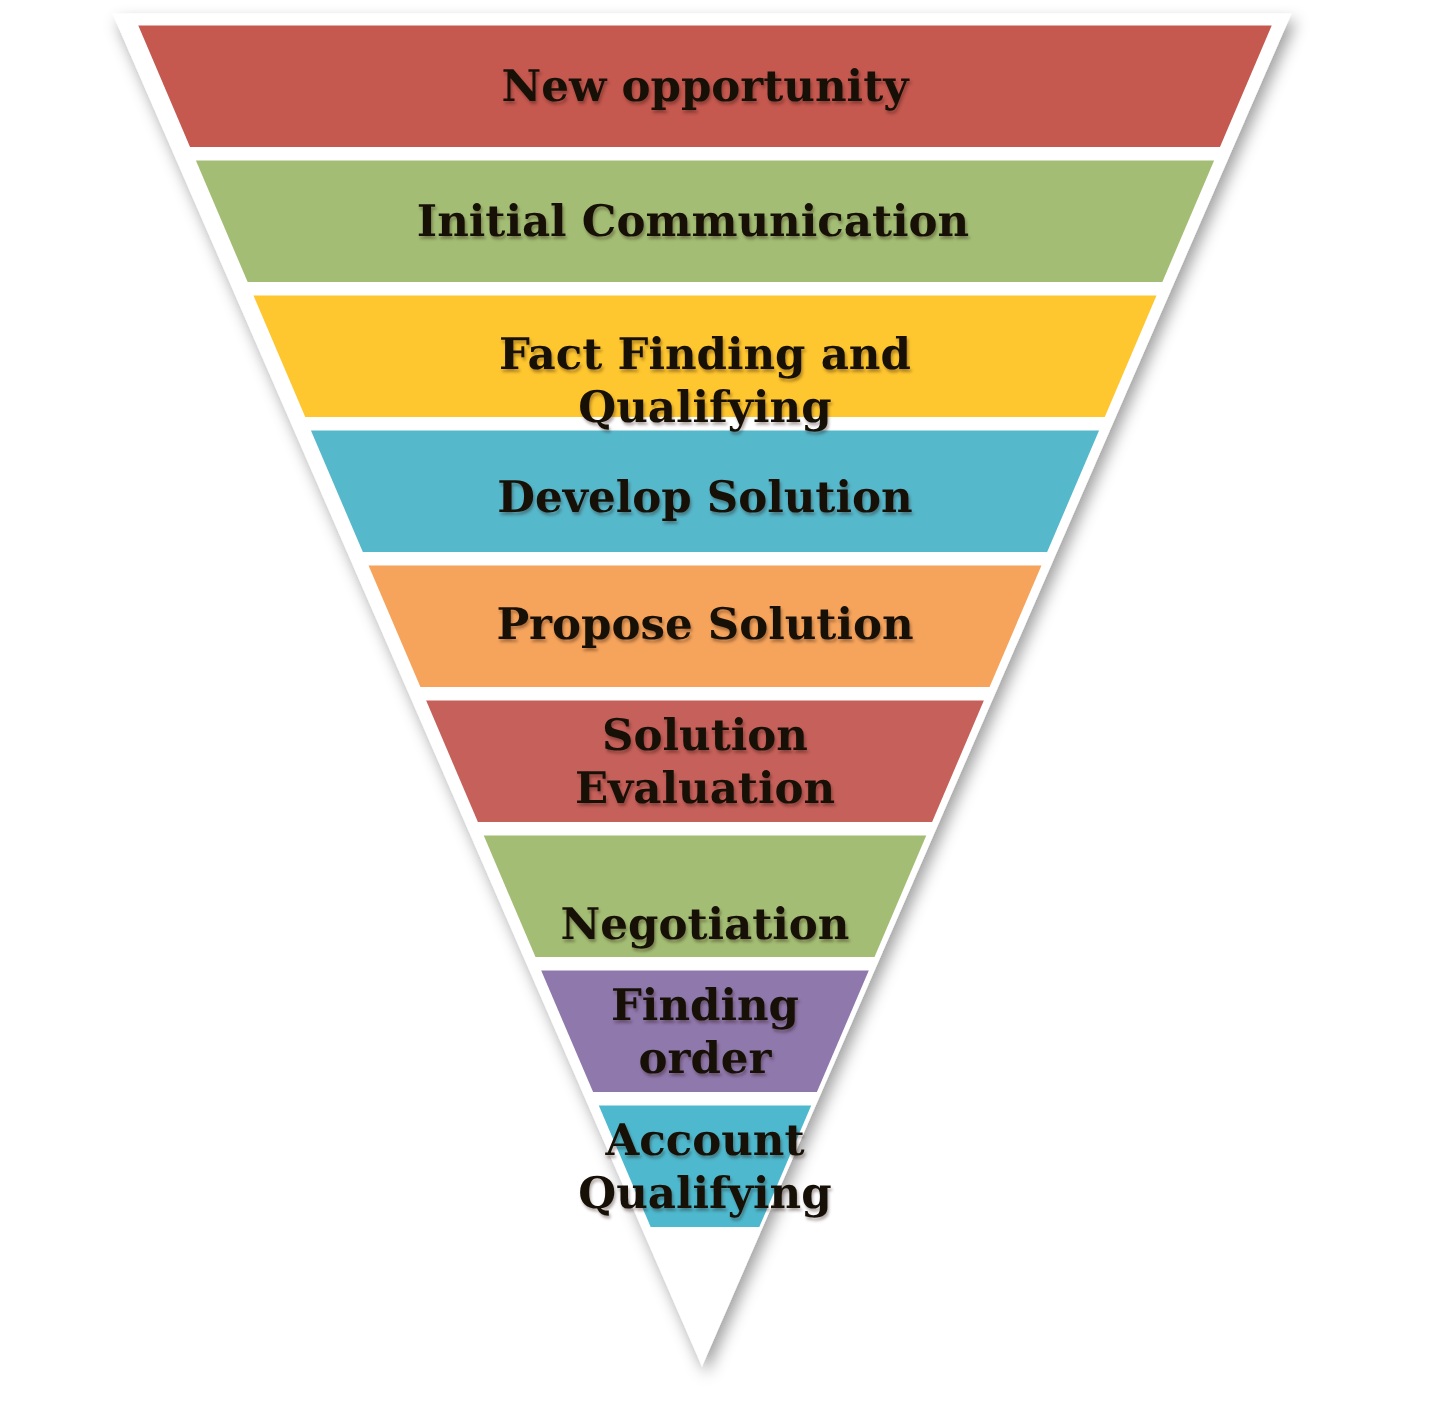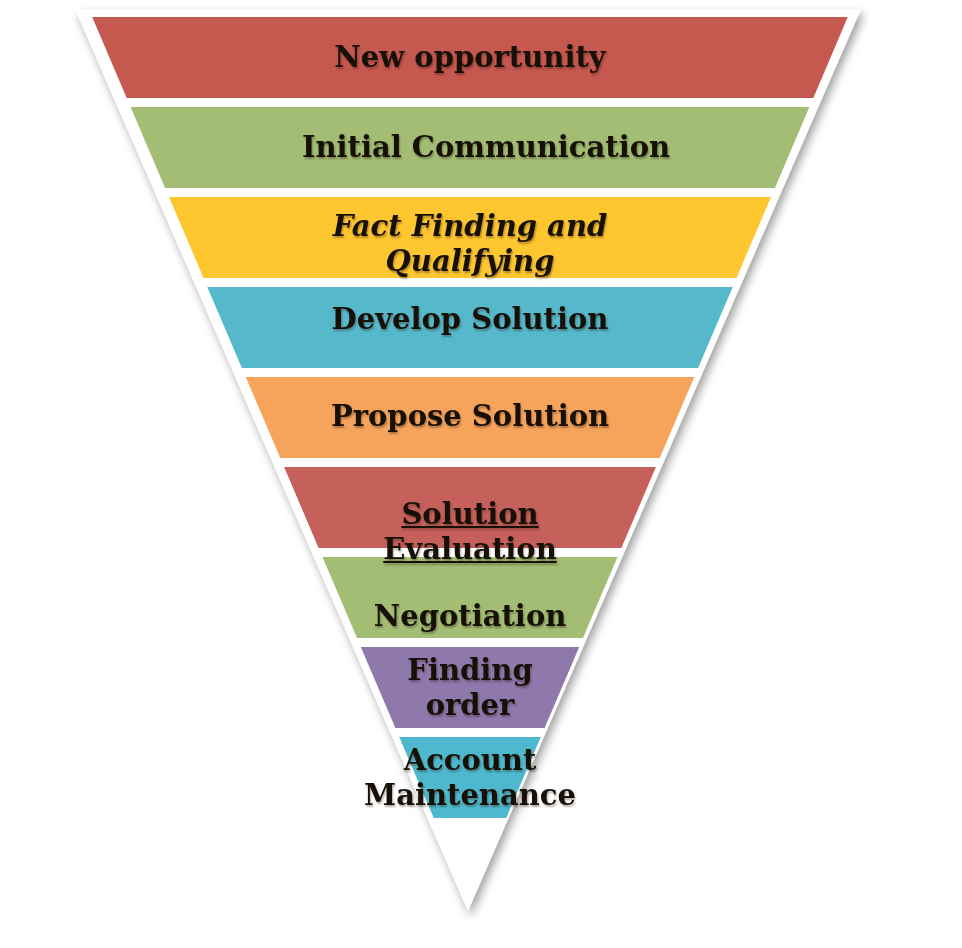--- a/index.html
+++ b/index.html
@@ -53,26 +53,26 @@
         <polygon points="207.3,287 732.7,287 698.1,368 241.9,368" fill="#56b8cb"></polygon>
         <polygon points="245.7,377 694.3,377 659.7,458 280.3,458" fill="#f6a45c"></polygon>
         <polygon points="284.1,467 655.9,467 621.4,548 318.6,548" fill="#c6605a"></polygon>
         <polygon points="322.5,557 617.5,557 583.0,638 357.0,638" fill="#a3be74"></polygon>
         <polygon points="360.8,647 579.2,647 544.6,728 395.4,728" fill="#8f78ac"></polygon>
         <polygon points="399.2,737 540.8,737 506.2,818 433.8,818" fill="#4eb9ce"></polygon>
       </g>
   </svg>
   <div id="stage-labels">
       <div class="stage-label" style="left: 140px; width: 660px; top: 17px; height: 81px;">New opportunity</div>
-      <div class="stage-label" style="left: 156px; width: 660px; top: 107px; height: 81px;">Initial Communication</div>
-      <div class="stage-label" style="left: 140px; width: 660px; top: 203px; height: 82px; font-style: italic;">Fact Finding and
+      <div class="stage-label" style="left: 132px; width: 660px; top: 107px; height: 81px;">Initial Communication</div>
+      <div class="stage-label" style="left: 140px; width: 660px; top: 213px; height: 82px;">Fact Finding and
 Qualifying</div>
-      <div class="stage-label" style="left: 140px; width: 660px; top: 279px; height: 81px; text-align: right;">Develop Solution</div>
+      <div class="stage-label" style="left: 140px; width: 660px; top: 291px; height: 81px; text-align: right;">Develop Solution</div>
       <div class="stage-label" style="left: 140px; width: 660px; top: 377px; height: 78px;">Propose Solution</div>
-      <div class="stage-label" style="left: 140px; width: 660px; top: 491px; height: 81px; text-decoration: underline;">Solution
+      <div class="stage-label" style="left: 140px; width: 660px; top: 467px; height: 81px;">Solution
 Evaluation</div>
       <div class="stage-label" style="left: 140px; width: 660px; top: 557px; height: 81px; margin-top: 19px;">Negotiation</div>
       <div class="stage-label" style="left: 140px; width: 660px; top: 647px; height: 81px;">Finding
 order</div>
       <div class="stage-label" style="left: 140px; width: 660px; top: 737px; height: 81px;">Account
-Maintenance</div>
+Qualifying</div>
     </div>
 </div>
 
 </body></html>

